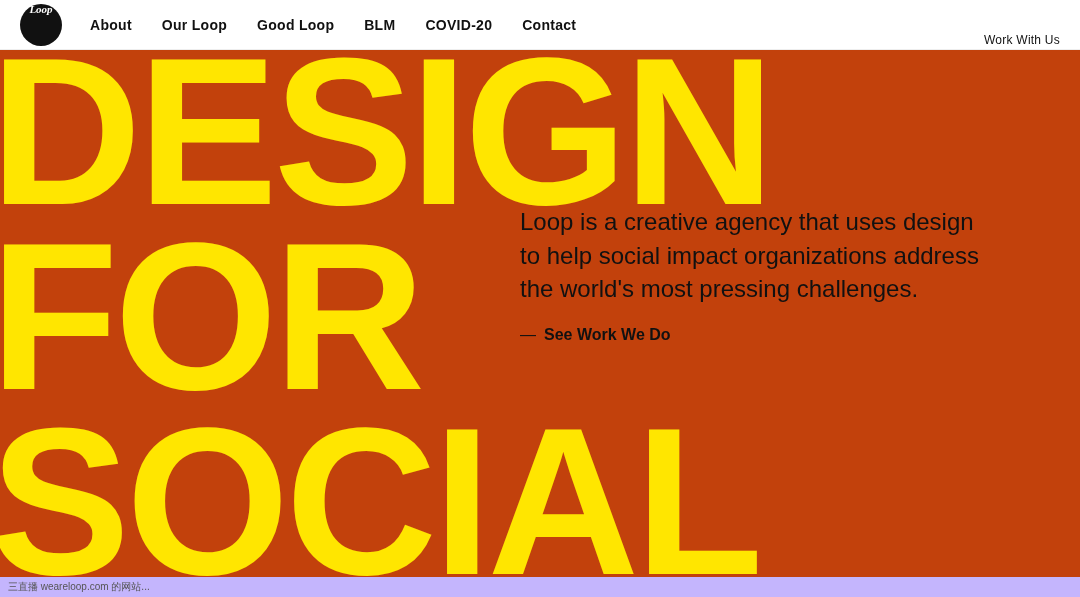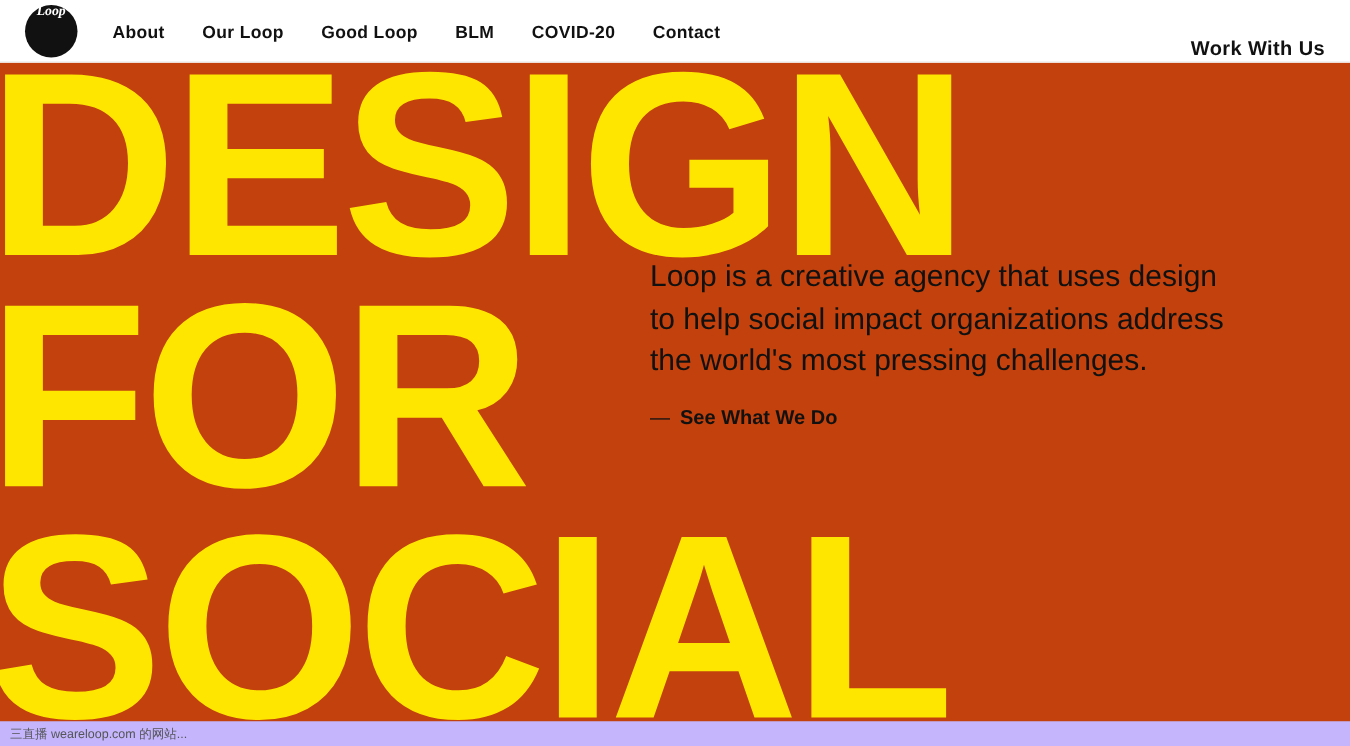--- a/index.html
+++ b/index.html
@@ -67,22 +67,22 @@
       font-weight: 700;
       color: #111;
       text-decoration: none;
       margin-right: 30px;
       letter-spacing: 0.02em;
       cursor: pointer;
     }
 
     .nav-cta {
       font-family: Arial, sans-serif;
-      font-size: 16px;
-      font-weight: 700;
+      font-size: 12px;
+      font-weight: 400;
       color: #111;
       text-decoration: none;
       margin-left: auto;
       letter-spacing: 0.02em;
       cursor: pointer;
       margin-top: 30px;
     }
 
     
     .hero {
@@ -192,20 +192,20 @@
   <div class="hero-text-container">
     <div class="big-text">DESIGN</div>
     <div class="big-text">FOR</div>
     <div class="big-text">SOCIAL</div>
   </div>
 
   <div class="description-panel">
     <p class="description-text">Loop is a creative agency that uses design to help social impact organizations address the world's most pressing challenges.</p>
     <a class="see-what-link">
       <span class="see-what-dash">—</span>
-      <strong>See What We Do</strong>
+      <strong>See Work We Do</strong>
     </a>
   </div>
 </section>
 
 <div class="status-bar">
   <span class="status-bar-text">三直播 weareloop.com 的网站...</span>
 </div>
 
 </body></html>

